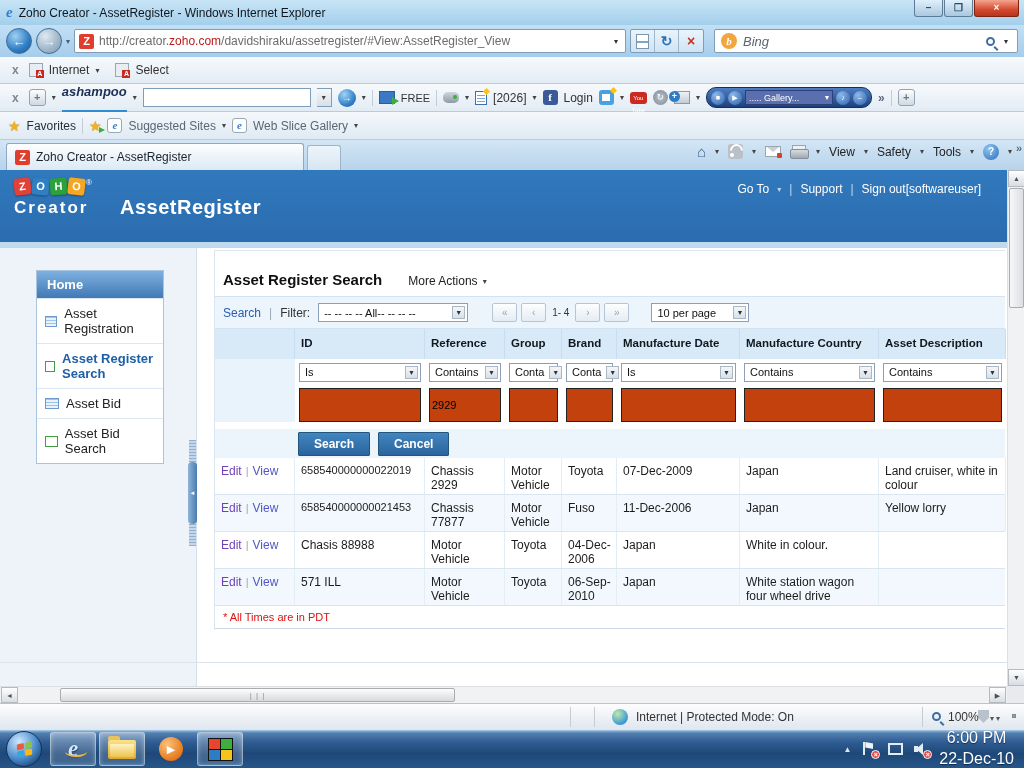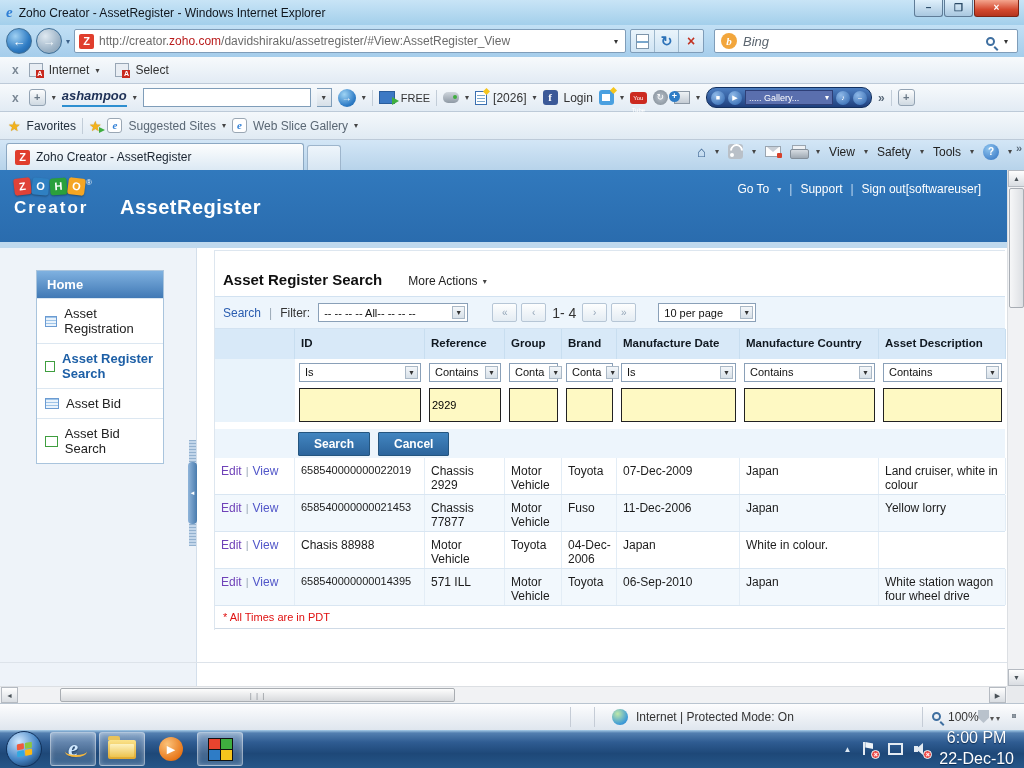--- a/index.html
+++ b/index.html
@@ -43,21 +43,21 @@
   .tool-row{left:0;width:1024px;display:flex;align-items:center;gap:6px;padding:0 8px;border-bottom:1px solid #bdcad8;background:linear-gradient(#f7fafc,#e2ebf4);font-size:12px;color:#333}
   .tb-x{color:#7a8794;font-weight:bold;font-size:12px;padding:0 4px}
   .caret-s{font-size:8px;color:#444}
   .vr{width:1px;height:16px;background:#c2cdd8}
   .pdf-ico{width:14px;height:14px;background:#e8edf3;border:1px solid #98a6b5;position:relative}
   .pdf-ico::after{content:"A";position:absolute;right:-2px;bottom:-2px;background:#c8281e;color:#fff;font:bold 7px/8px "Liberation Sans",sans-serif;width:8px;text-align:center}
   .convert-row{top:57px;height:27px}
   .ash-row{top:84px;height:28px}
   .fav-row{top:112px;height:28px;background:linear-gradient(#f4f8fb,#e0eaf3)}
   .addbtn{width:17px;height:17px;border:1px solid #93a3b3;border-radius:3px;background:linear-gradient(#fdfefe,#cfd9e2);color:#6a7886;font:bold 11px/15px "Liberation Sans",sans-serif;text-align:center}
-  .ash-brand{font:bold italic 13px "Liberation Sans",sans-serif;color:#1c2f55;border-bottom:2px solid #2e8fd0;padding-bottom:2px}
+  .ash-brand{font:bold italic 13px "Liberation Sans",sans-serif;color:#1c2f55;border-bottom:2px solid #2e8fd0;padding-bottom:11px}
   .ash-input{width:168px;height:19px;border:1px solid #7f9db9;background:#fff}
   .selbtn{width:15px;height:19px;border:1px solid #7f9db9;border-left:none;background:linear-gradient(#f4f7fa,#d7e0e8);font-size:7px;color:#444;text-align:center;line-height:17px}
   .gobtn{width:18px;height:18px;border-radius:50%;background:radial-gradient(circle at 35% 30%,#9fd4f4,#2e7cc6 65%,#1c5fa2);color:#fff;font-size:10px;text-align:center;line-height:18px}
   .free-ico{width:16px;height:13px;background:#3c79c4;border:1px solid #2a5d9c;position:relative}
   .free-ico::after{content:"";position:absolute;right:-5px;bottom:-2px;border-left:7px solid #3fae3f;border-top:4px solid transparent;border-bottom:4px solid transparent}
   .free-t{font-size:11px;color:#333}
   .game-ico{width:16px;height:11px;border-radius:5px;background:linear-gradient(#cfd6dd,#8f9aa5);position:relative}
   .game-ico::after{content:"";position:absolute;right:2px;top:3px;width:4px;height:4px;border-radius:50%;background:#3fae3f}
   .doc-ico{width:12px;height:14px;background:#fff;border:1px solid #3a6fb0;position:relative}
   .doc-ico::before{content:"";position:absolute;left:1px;top:2px;width:8px;height:8px;background:repeating-linear-gradient(0deg,#7aa7cc 0 1px,transparent 1px 3px)}
@@ -135,32 +135,32 @@
   .more-act{font-size:12px;color:#222;display:flex;align-items:center;gap:5px}
   .filterbar{height:33px;background:#edf5fc;border-top:1px solid #d2e2f1;border-bottom:1px solid #d2e2f1;display:flex;align-items:center;gap:8px;padding:0 8px;font-size:12px;color:#333}
   .link{color:#2a5db0}
   .pipe{color:#9aa8b6}
   .fsel{display:inline-flex;align-items:center;justify-content:space-between;background:#fff;border:1px solid #8aa0b8;height:19px;font-size:11px;color:#111;padding:0 2px 0 5px}
   .fsel::after{content:"▼";font-size:7px;color:#333;margin-left:5px;background:linear-gradient(#f4f7fa,#d7e0e8);border:1px solid #aab8c6;padding:2px 2px;line-height:7px}
   .fsel-filter{width:150px}
   .fsel-pp{width:98px;margin-left:14px}
   .pag{display:flex;align-items:center;gap:4px;margin-left:16px}
   .pbtn{width:25px;height:19px;border:1px solid #b6c6d6;border-radius:2px;background:linear-gradient(#fdfefe,#e4ecf3);color:#94a6b8;font-size:10px;text-align:center;line-height:17px}
-  .prange{font-size:14px;color:#333;padding:0 2px}
+  .prange{font-size:10px;color:#333;padding:0 2px}
 
   .tgrid{display:grid;grid-template-columns:80px 130px 80px 57px 55px 123px 139px 127px}
   .thead{background:#d8e9f8;height:30px}
   .th{font-size:11.5px;font-weight:bold;color:#101820;padding:8px 0 0 6px;white-space:nowrap;overflow:hidden;border-right:1px solid #c8def0}
   .oprow{height:26px;background:#fff}
   .opcell{padding:3px 4px 0 4px}
   .opcell .fsel{width:100%}
   .blankcell{background:#e9f3fb}
   .inrow{height:27px;background:#fff}
   .incell{padding:3px 4px 0 4px}
-  .tinput{width:100%;height:22px;border:1px solid #222;font:11px "Liberation Sans",sans-serif;padding:16px 2px;background:#fef9c3}
+  .tinput{width:100%;height:22px;border:1px solid #222;font:11px "Liberation Sans",sans-serif;padding:16px 2px;background:#c2410c}
   .spacer{height:17px;background:#fff}
   .btnrow{height:29px;background:#edf5fc;display:flex;align-items:center;padding-left:83px;gap:8px}
   .btn{background:linear-gradient(#4285c0,#2c649c);border:1px solid #24557f;color:#fff;font:bold 12px "Liberation Sans",sans-serif;padding:4px 15px;border-radius:1px}
   .trow{border-bottom:1px solid #d9e6f2;background:#fff}
   .trow.alt{background:#f2f8fd}
   .tcell{font-size:12px;color:#1c1c1c;padding:6px 5px 0 6px;border-right:1px solid #e3edf6;overflow:hidden}
   .tcell.idc{font-size:11px;white-space:nowrap;padding-right:1px}
   .actions{white-space:nowrap}
   .alink{color:#6f42b8}
   .vlink{color:#5156c9}
@@ -511,21 +511,20 @@
         <div class="tcell actions"><a class="alink">Edit</a><span class="lsep">|</span><a class="vlink">View</a></div>
         <div class="tcell">Chasis 88988</div>
         <div class="tcell">Motor Vehicle</div>
         <div class="tcell">Toyota</div>
         <div class="tcell">04-Dec-2006</div>
         <div class="tcell">Japan</div>
         <div class="tcell">White in colour.</div>
       </div>
       <div class="tgrid trow alt" style="height:37px">
         <div class="tcell actions"><a class="alink">Edit</a><span class="lsep">|</span><a class="vlink">View</a></div>
-        <div class="tcell idc">658540000000014395</div>
         <div class="tcell">571 ILL</div>
         <div class="tcell">Motor Vehicle</div>
         <div class="tcell">Toyota</div>
         <div class="tcell">06-Sep-2010</div>
         <div class="tcell">Japan</div>
         <div class="tcell">White station wagon four wheel drive</div>
       </div>
 
       <div class="footnote">* All Times are in PDT</div>
     </div>

